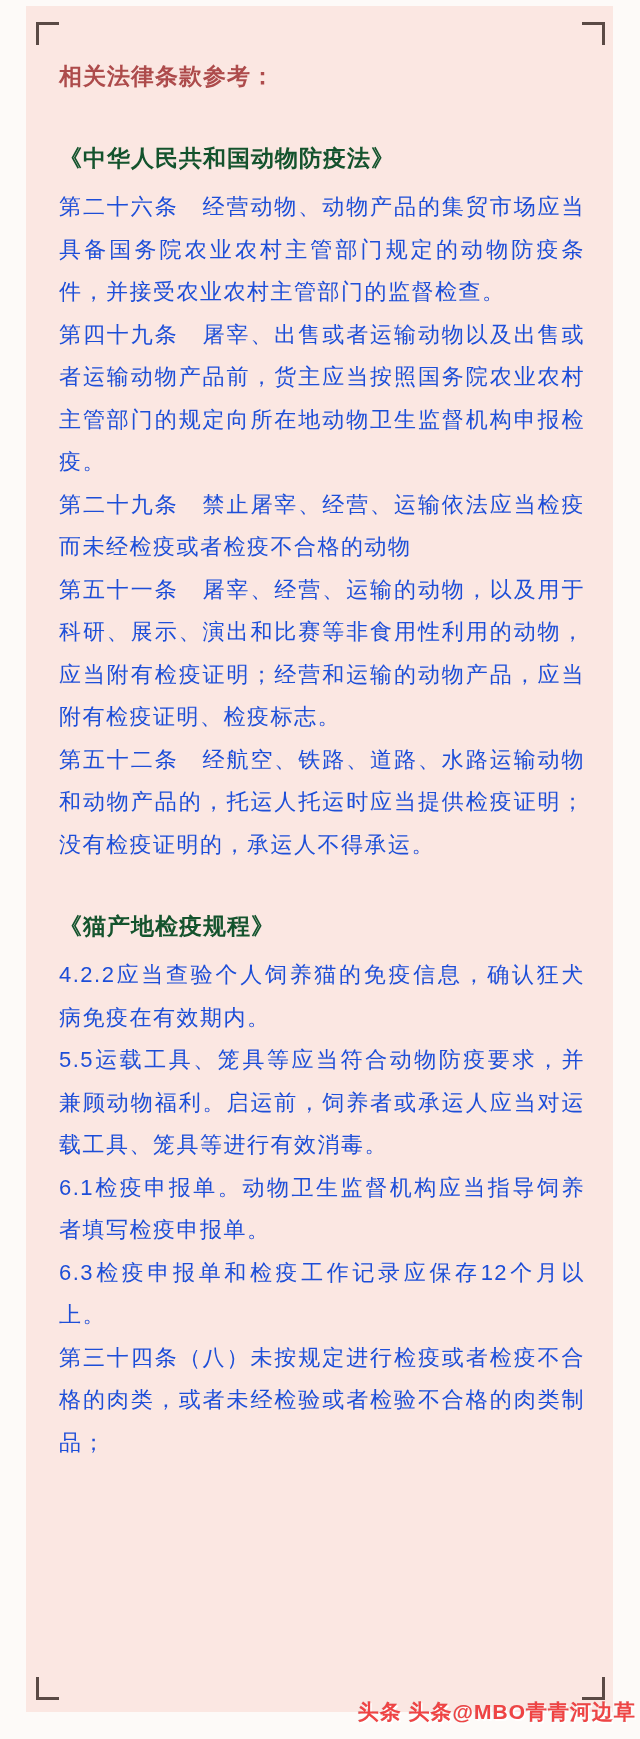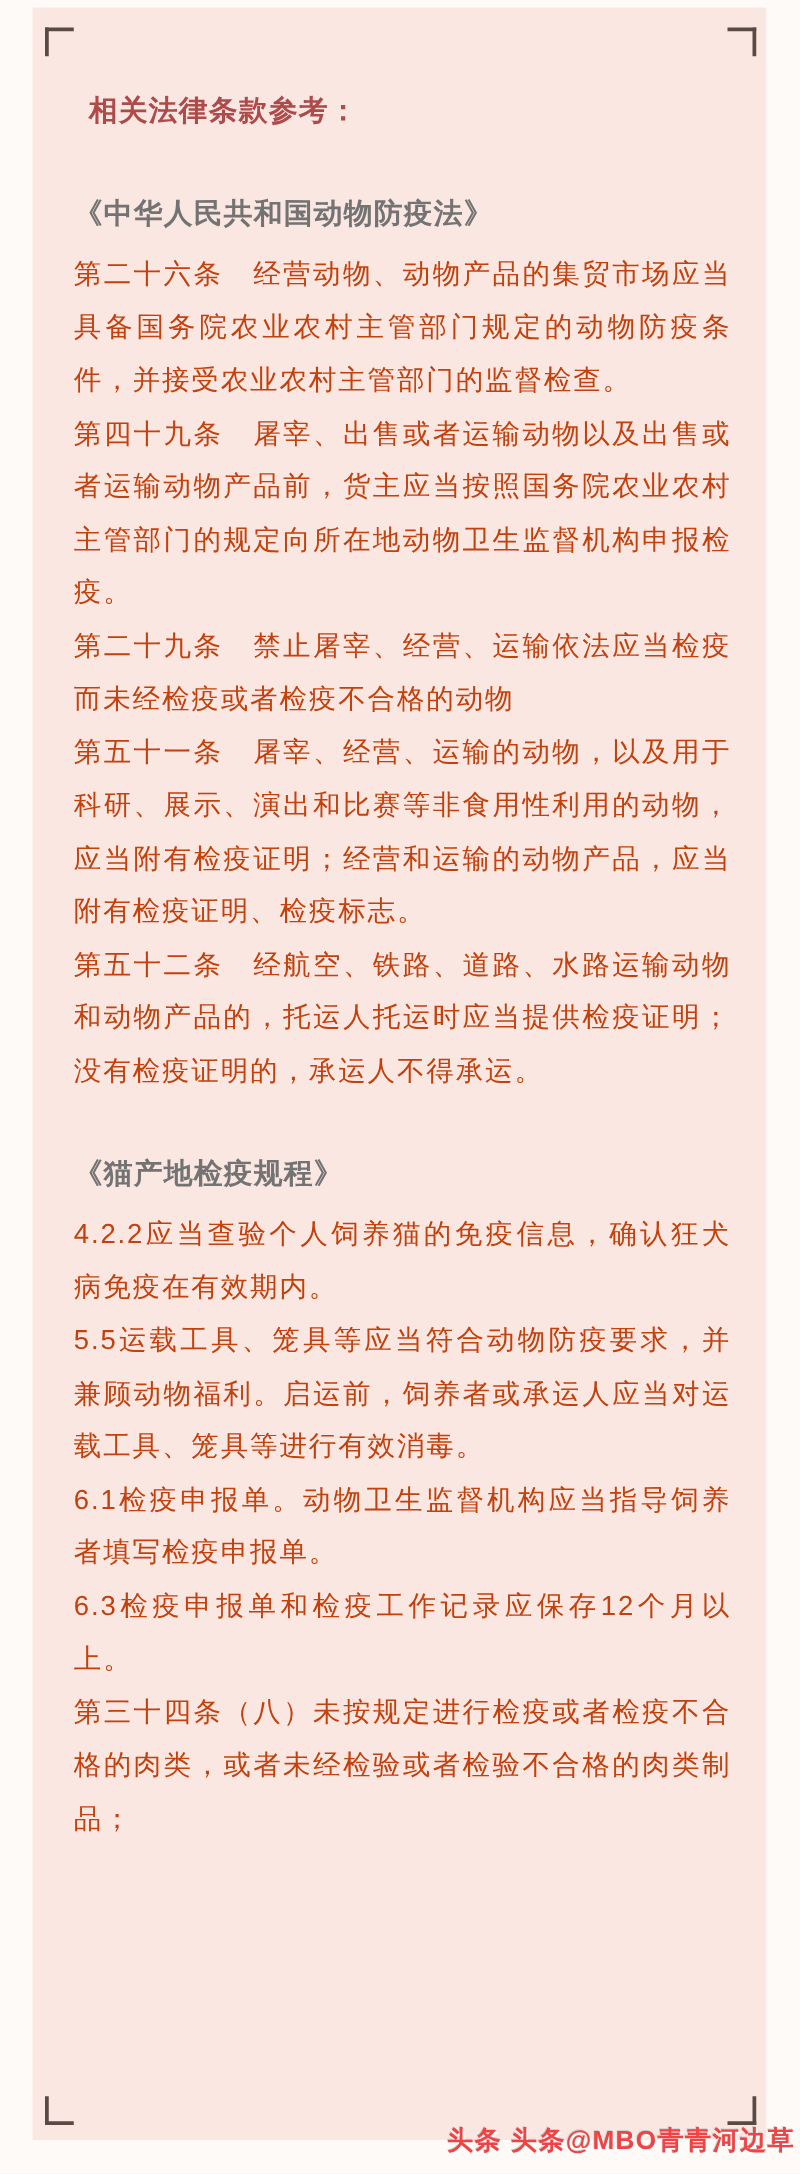--- a/index.html
+++ b/index.html
@@ -32,40 +32,40 @@
   .corner.bl { left: 10px;  bottom: 12px; border-left: 3px solid #5a4a45;  border-bottom: 3px solid #5a4a45; }
   .corner.br { right: 8px;  bottom: 12px; border-right: 3px solid #5a4a45; border-bottom: 3px solid #5a4a45; }
   .content {
     position: absolute;
     left: 33px;
     right: 28px;
     top: 0;
     padding-top: 49px;
   }
   .page-title {
-    margin: 12px;
+    margin: 0;
     font-size: 23px;
     line-height: 43px;
     font-weight: bold;
     color: #ad4b4b;
     letter-spacing: 1px;
   }
   .section-heading {
     margin: 39px 0 6px 0;
     font-size: 23px;
     line-height: 43px;
     font-weight: bold;
-    color: #737373;
+    color: #14532d;
     letter-spacing: 1px;
   }
   .law-paragraph {
     margin: 0;
     font-size: 22px;
     line-height: 42.5px;
-    color: #c2410c;
+    color: #1d4ed8;
     letter-spacing: 1.5px;
     text-align: justify;
     text-justify: inter-character;
   }
   .watermark {
     position: absolute;
     right: 4px;
     top: 1698px;
     font-size: 21px;
     font-weight: bold;

